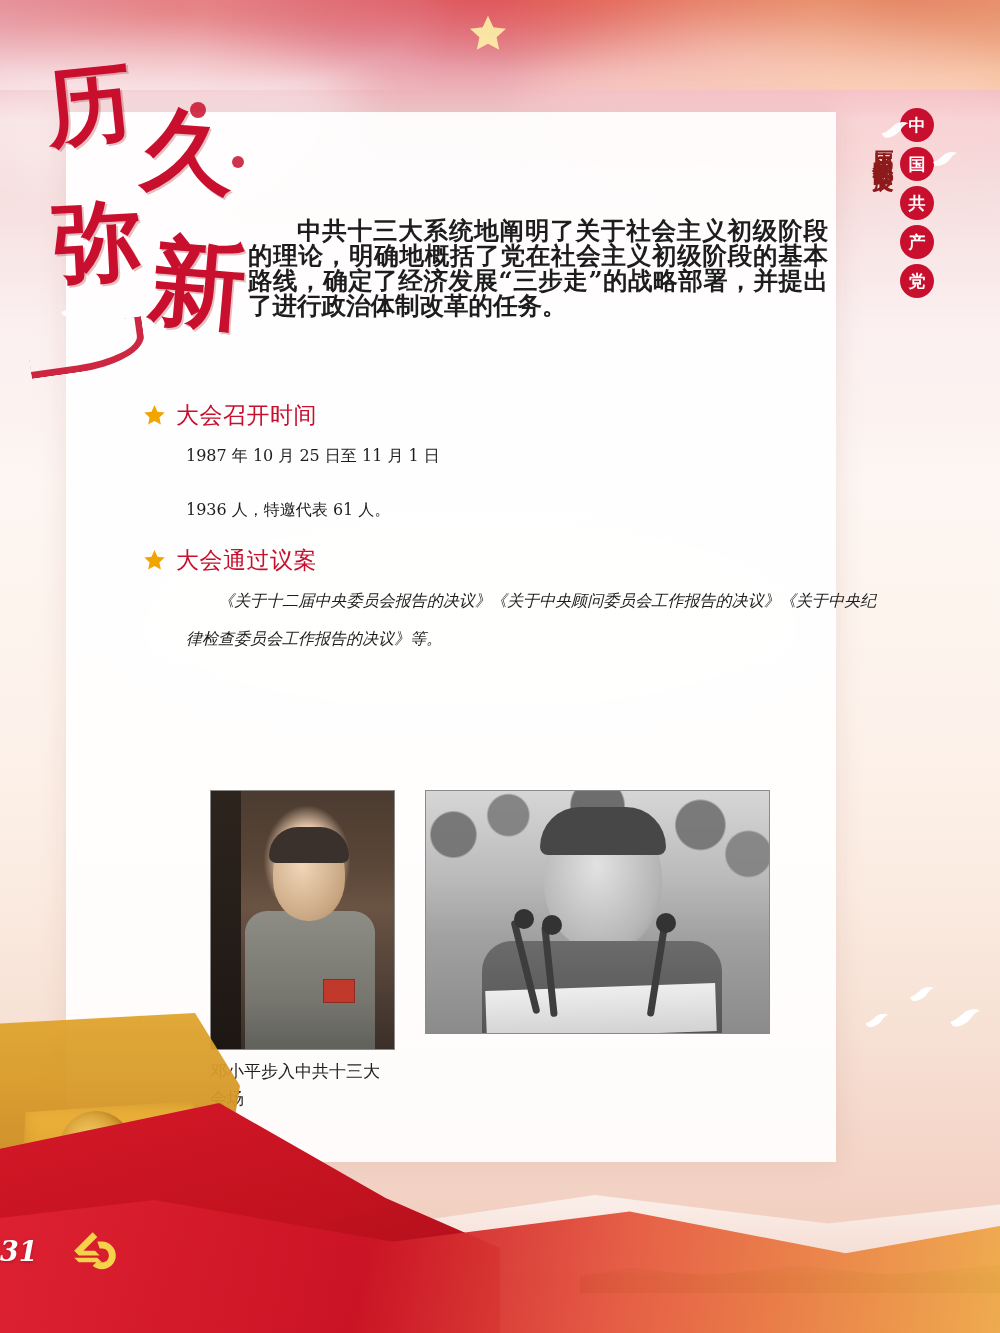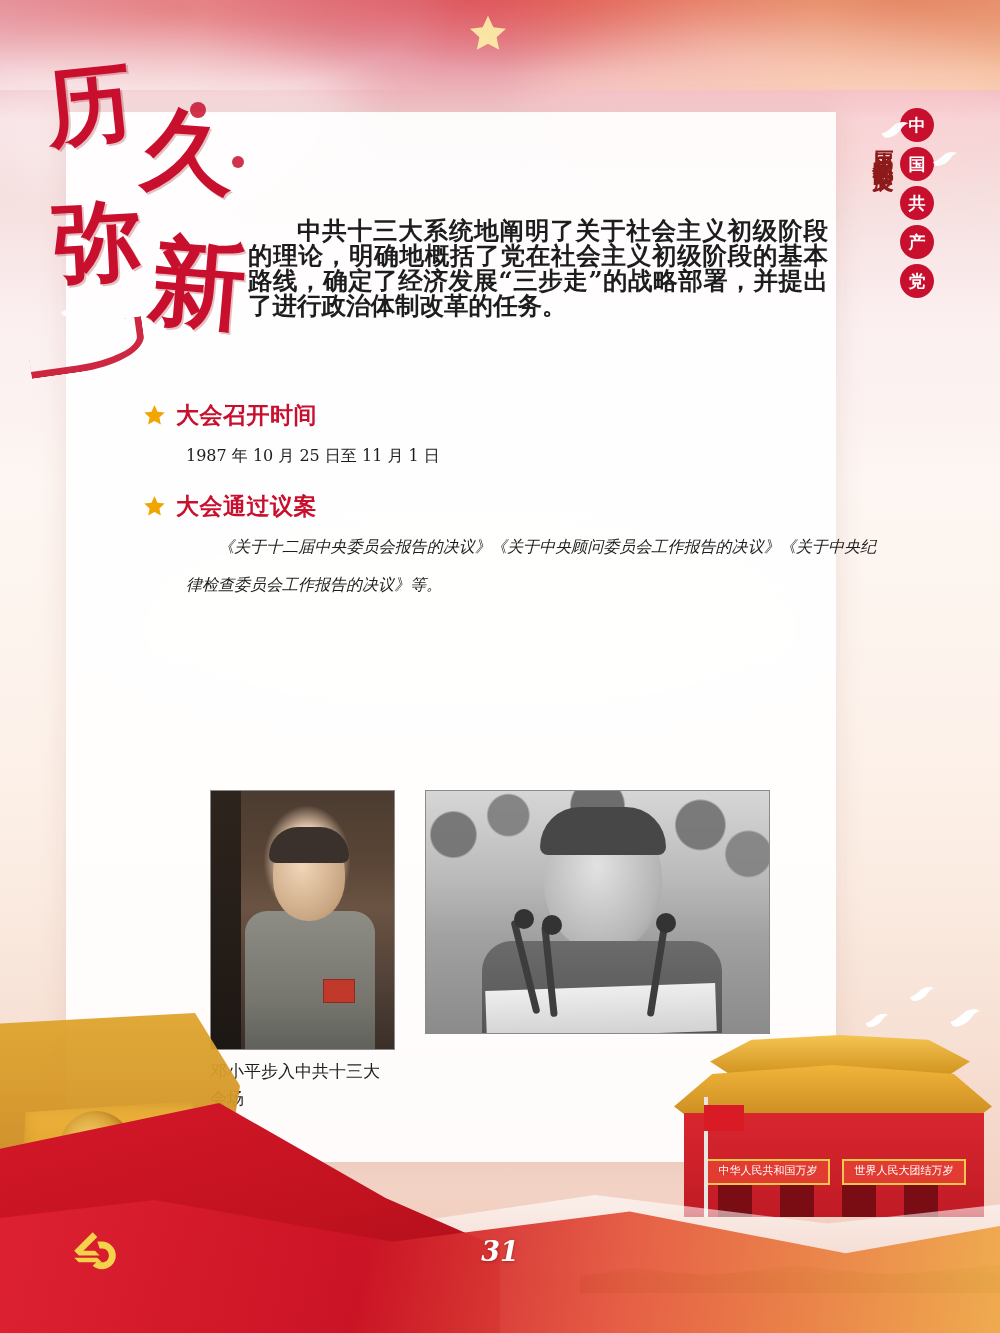--- a/index.html
+++ b/index.html
@@ -188,21 +188,21 @@
     margin-bottom: 6px;
   }
   .star-bullet {
     width: 25px;
     height: 25px;
     color: #f0a500;
     flex: 0 0 auto;
   }
   .sec-title {
     font-family: "DejaVu Serif", serif;
-    font-weight: 700;
+    font-weight: 400;
     font-size: 23px;
     color: #c8102e;
     letter-spacing: .5px;
   }
   .sec-body {
     font-family: "DejaVu Serif", serif;
     font-size: 16px;
     line-height: 38px;
     color: #1d1d1d;
     padding-left: 44px;
@@ -402,21 +402,21 @@
     background: linear-gradient(180deg, #6aa33a, #3f7a28);
     clip-path: polygon(0 60%, 12% 40%, 30% 58%, 52% 36%, 74% 56%, 100% 34%, 100% 100%, 0 100%);
     opacity: .92;
   }
   .doves-right { position: absolute; right: 18px; bottom: 300px; }
 
   .page-number {
     position: absolute;
     left: 0; right: 0;
     bottom: 66px;
-    text-align: center;
+    text-align: left;
     font-family: "DejaVu Serif", serif;
     font-weight: 700;
     font-style: italic;
     font-size: 27px;
     color: #ffffff;
     text-shadow: 0 1px 3px rgba(120,10,20,.5);
     z-index: 5;
   }
 </style>
 </head>
@@ -487,20 +487,21 @@
               <path fill="currentColor" d="M12 2l2.9 6.3 6.9.8-5.1 4.7 1.4 6.8L12 17.3 5.9 20.6l1.4-6.8L2.2 9.1l6.9-.8z"></path>
             </svg>
         </span>
         <span class="sec-title">大会召开时间</span>
       </div>
       <div class="sec-body">1987 年 10 月 25 日至 11 月 1 日</div>
     </div>
 
 
     <div class="sec">
+      <div class="sec-body">1936 人，特邀代表 61 人。</div>
     </div>
 
     <div class="sec">
       <div class="sec-head">
         <span class="star-bullet">
           <svg viewBox="0 0 24 24" width="25" height="25">
               <path fill="currentColor" d="M12 2l2.9 6.3 6.9.8-5.1 4.7 1.4 6.8L12 17.3 5.9 20.6l1.4-6.8L2.2 9.1l6.9-.8z"></path>
             </svg>
         </span>
         <span class="sec-title">大会通过议案</span>
@@ -546,34 +547,20 @@
   </div>
 
   <div class="bottom-wrap">
 
     <div class="monument"></div>
     <div class="monument-inner"></div>
     <div class="monument-face"></div>
     <div class="monument-col" style="left:10px;"></div>
     <div class="monument-col" style="left:46px;"></div>
 
-    <div class="tiananmen">
-      <div class="tm-roof2"></div>
-      <div class="tm-roof"></div>
-      <div class="tm-body">
-        <div class="tm-gate" style="left:34px;bottom:0;"></div>
-        <div class="tm-gate" style="left:96px;bottom:0;"></div>
-        <div class="tm-gate" style="left:158px;bottom:0;"></div>
-        <div class="tm-gate" style="left:220px;bottom:0;"></div>
-      </div>
-      <div class="tm-banner left">中华人民共和国万岁</div>
-      <div class="tm-banner">世界人民大团结万岁</div>
-      <div class="tm-flagpole"></div>
-      <div class="tm-flag"></div>
-    </div>
 
     <div class="green-strip"></div>
     <div class="white-wave"></div>
     <div class="red-flag"></div>
     <div class="red-flag-2"></div>
 
     <div class="emblem">
       <svg viewBox="0 0 64 64" width="74" height="74">
         <path fill="currentColor" d="M30 8l4 4-12 12 10 0 4 4-18 0-4-4z"></path>
         <path fill="currentColor" d="M38 16c6 0 12 5 12 12s-6 12-12 12c-3 0-6-1-8-3l4-4c1 1 2 1 4 1 4 0 6-3 6-6s-2-6-6-6h-2l-2-6z"></path>

